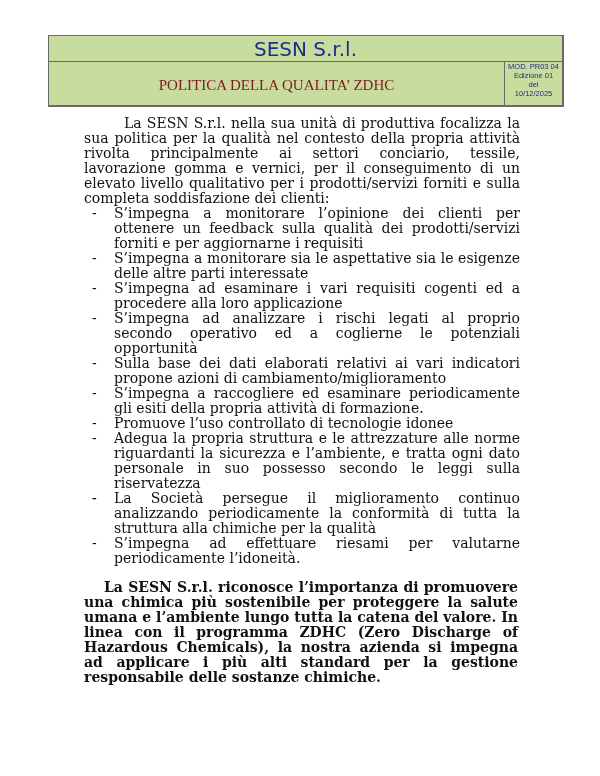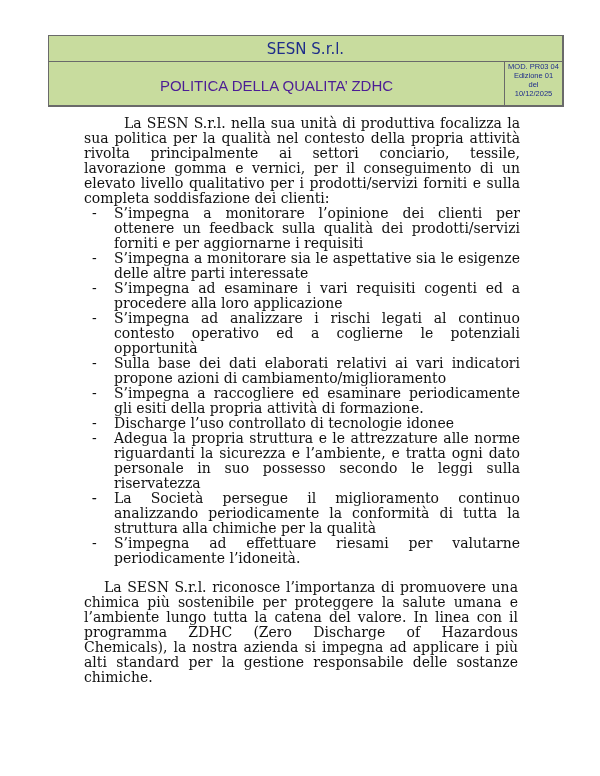--- a/index.html
+++ b/index.html
@@ -6,45 +6,45 @@
   body { width:600px; height:776px; position:relative; overflow:hidden; }
   .header {
     position:absolute; left:48px; top:35px; width:516px; height:72px;
     border:1px solid #6a6a6a; border-right:2px solid #6a6a6a; border-bottom:2px solid #6a6a6a;
     background:#c8dc9e; box-sizing:border-box;
   }
   .row1 {
     position:absolute; left:0; top:0; right:0; height:25px;
     border-bottom:1px solid #6a6a6a;
     display:flex; align-items:center; justify-content:center;
-    font-family:"DejaVu Sans", sans-serif; font-size:15px; color:#1f2d8a;
+    font-family:"DejaVu Sans", sans-serif; font-size:20px; color:#1f2d8a;
   }
   .row2 {
     position:absolute; left:0; top:26px; right:0; bottom:0;
     display:flex;
   }
   .title {
     flex:1; display:flex; align-items:center; justify-content:center;
-    font-family:Liberation Sans, sans-serif; font-size:15px; color:#4c1d95;
+    font-family:Liberation Serif, serif; font-size:15px; color:#7f1d1d;
     border-right:1px solid #6a6a6a; padding-top:3px;
   }
   .meta {
     width:57px; display:flex; flex-direction:column; align-items:center; justify-content:flex-start;
     font-family:"Liberation Sans", sans-serif; font-size:7.5px; line-height:9px; color:#1f2d8a;
   }
   .body-text {
     position:absolute; left:84px; top:116px; width:436px;
     font-family:"DejaVu Serif", serif; font-size:14px; line-height:15px; color:#111;
     text-align:justify;
   }
   .para { margin:0; text-indent:40px; }
   ul.items { list-style:none; margin:0; padding:0; }
   ul.items li { position:relative; padding-left:30px; }
   ul.items li .dash { position:absolute; left:8px; top:0; }
-  .para2 { margin:14px 2px 0 0; text-indent:20px; }
+  .para2 { margin:14px 2px 0 0; text-indent:20px;font-weight:bold; }
 </style>
 </head>
 <body>
 
 <div class="header">
   <div class="row1">SESN S.r.l.</div>
   <div class="row2">
     <div class="title">POLITICA DELLA QUALITA’ ZDHC</div>
     <div class="meta">
       <span>MOD. PR03 04</span>
@@ -54,23 +54,23 @@
     </div>
   </div>
 </div>
 
 <div class="body-text">
   <p class="para">La SESN S.r.l. nella sua unità di produttiva focalizza la sua politica per la qualità nel contesto della propria attività rivolta principalmente ai settori conciario, tessile, lavorazione gomma e vernici, per il conseguimento di un elevato livello qualitativo per i prodotti/servizi forniti e sulla completa soddisfazione dei clienti:</p>
   <ul class="items">
     <li><span class="dash">-</span><span>S’impegna a monitorare l’opinione dei clienti per ottenere un feedback sulla qualità dei prodotti/servizi forniti e per aggiornarne i requisiti</span></li>
     <li><span class="dash">-</span><span>S’impegna a monitorare sia le aspettative sia le esigenze delle altre parti interessate</span></li>
     <li><span class="dash">-</span><span>S’impegna ad esaminare i vari requisiti cogenti ed a procedere alla loro applicazione</span></li>
-    <li><span class="dash">-</span><span>S’impegna ad analizzare i rischi legati al continuo contesto operativo ed a coglierne le potenziali opportunità</span></li>
+    <li><span class="dash">-</span><span>S’impegna ad analizzare i rischi legati al proprio secondo operativo ed a coglierne le potenziali opportunità</span></li>
     <li><span class="dash">-</span><span>Sulla base dei dati elaborati relativi ai vari indicatori propone azioni di cambiamento/miglioramento</span></li>
     <li><span class="dash">-</span><span>S’impegna a raccogliere ed esaminare periodicamente gli esiti della propria attività di formazione.</span></li>
-    <li><span class="dash">-</span><span>Discharge l’uso controllato di tecnologie idonee</span></li>
+    <li><span class="dash">-</span><span>Promuove l’uso controllato di tecnologie idonee</span></li>
     <li><span class="dash">-</span><span>Adegua la propria struttura e le attrezzature alle norme riguardanti la sicurezza e l’ambiente, e tratta ogni dato personale in suo possesso secondo le leggi sulla riservatezza</span></li>
     <li><span class="dash">-</span></li>
     <li><span class="dash">-</span><span>La Società persegue il miglioramento continuo analizzando periodicamente la conformità di tutta la struttura alla chimiche per la qualità</span></li>
     <li><span class="dash">-</span><span>S’impegna ad effettuare riesami per valutarne periodicamente l’idoneità.</span></li>
   </ul>
   <p class="para2">La SESN S.r.l. riconosce l’importanza di promuovere una chimica più sostenibile per proteggere la salute umana e l’ambiente lungo tutta la catena del valore. In linea con il programma ZDHC (Zero Discharge of Hazardous Chemicals), la nostra azienda si impegna ad applicare i più alti standard per la gestione responsabile delle sostanze chimiche.</p>
 </div>
 
 </body></html>

